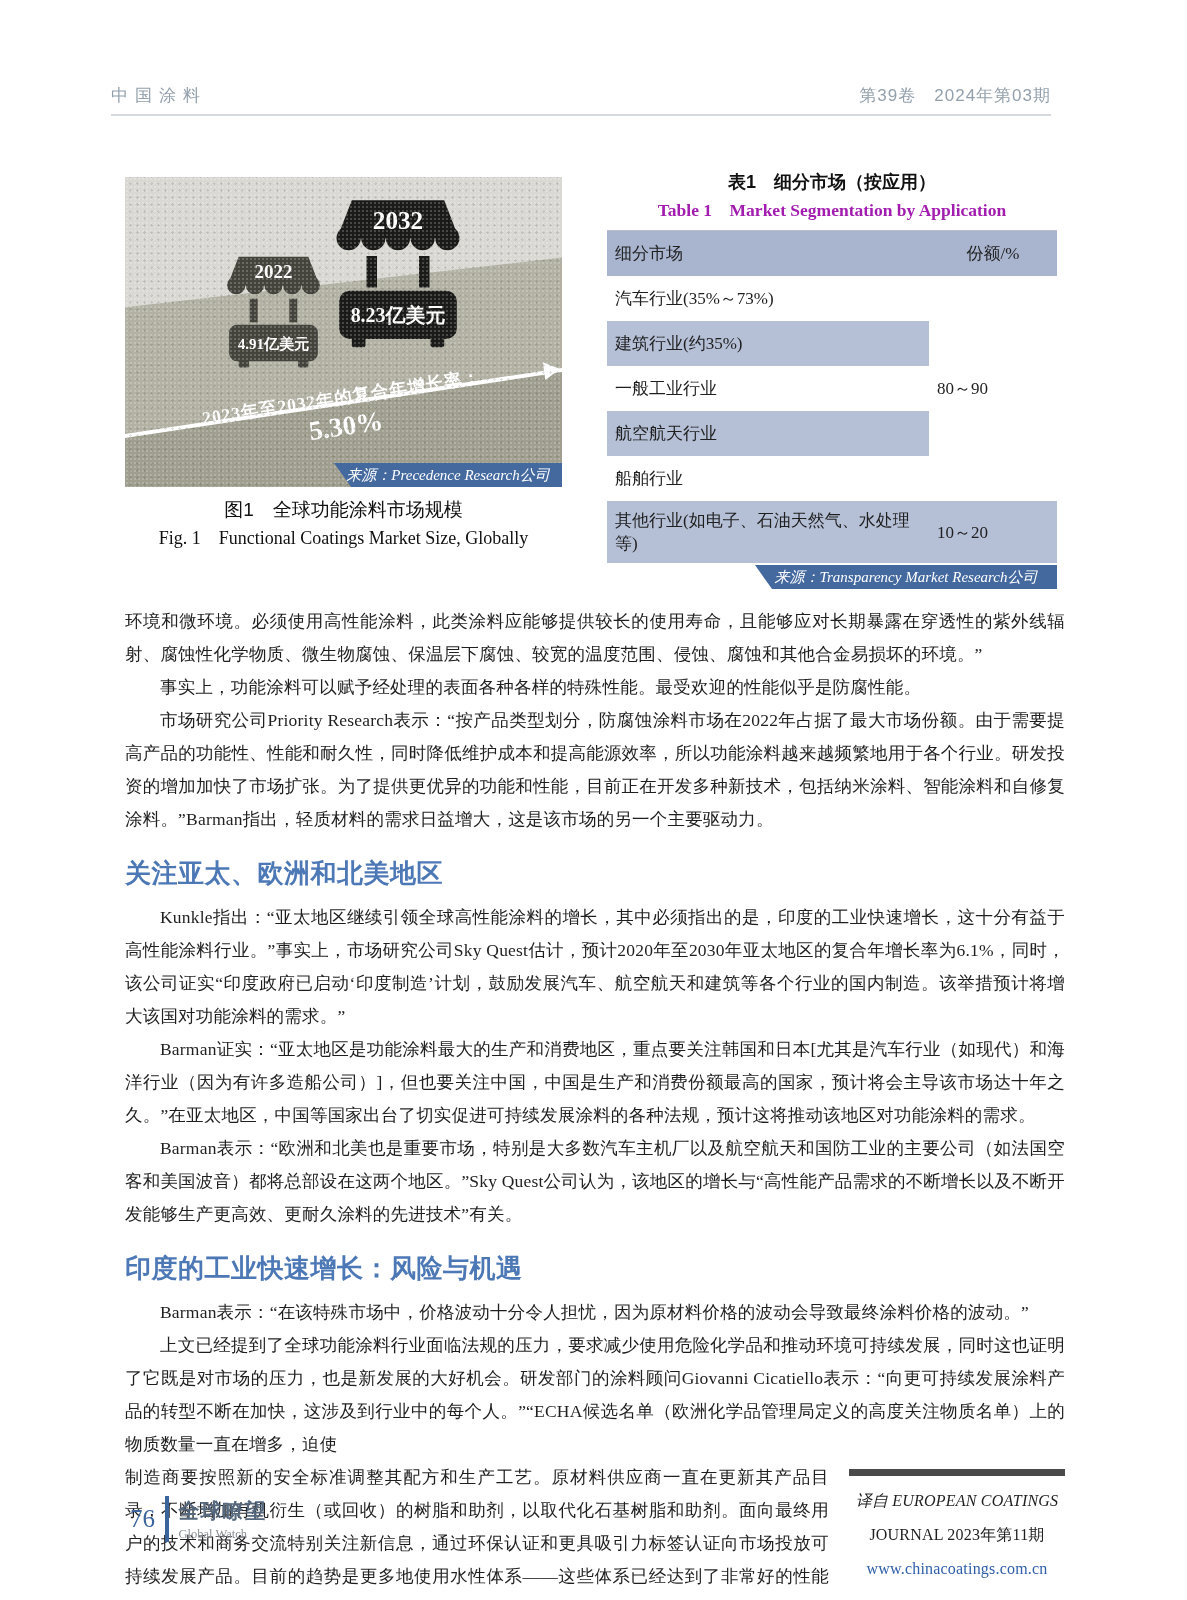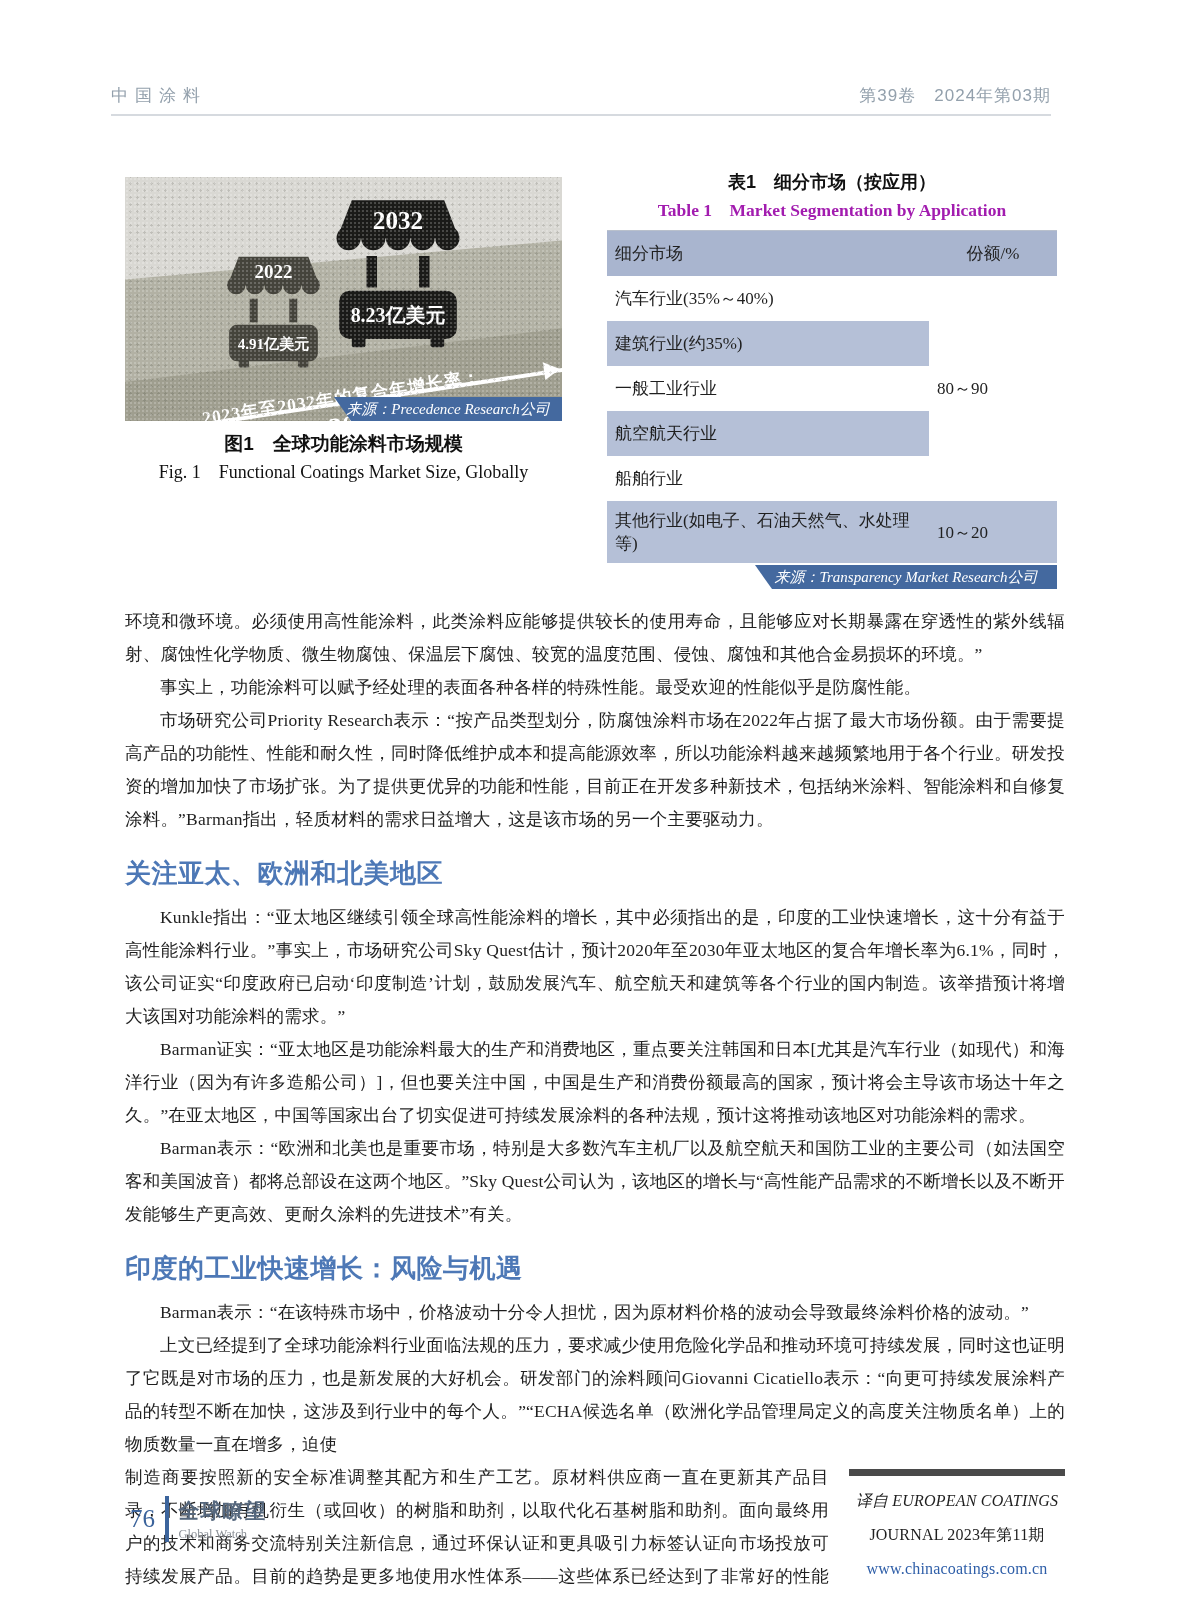--- a/index.html
+++ b/index.html
@@ -11,21 +11,21 @@
                border-bottom:2.5px solid #d6dadf;padding-bottom:7px;
                font-family:"Liberation Sans","DejaVu Sans",sans-serif;
                color:#93a0ac;font-size:17px;}
   .journal-name{letter-spacing:7px;}
   .issue-info{letter-spacing:1px;}
   
   .content{position:absolute;top:170px;left:125px;width:940px;}
   .top-region{display:flex;gap:45px;align-items:flex-start;}
   
   .fig-block{width:437px;flex:0 0 437px;margin-top:7px;}
-  .fig-canvas{position:relative;width:437px;height:244px;background:#d9d8d3;overflow:hidden;}
+  .fig-canvas{position:relative;width:437px;height:310px;background:#d9d8d3;overflow:hidden;}
   .fig-mid{position:absolute;inset:0;background:#b2b1a4;
            clip-path:polygon(0 42%,100% 26%,100% 100%,0 100%);}
   .fig-dark{position:absolute;inset:0;background:#9f9e8f;
            clip-path:polygon(0 84%,100% 62%,100% 100%,0 100%);}
   .fig-noise{position:absolute;inset:0;pointer-events:none;
       background-image:radial-gradient(rgba(255,255,255,.20) 1px,transparent 1.3px),
                        radial-gradient(rgba(55,55,45,.16) 1px,transparent 1.3px);
       background-size:4px 4px,7px 7px;background-position:0 0,2px 3px;}
   .growth-line{position:absolute;left:-6px;top:258px;width:452px;height:4px;background:#fff;
       transform:rotate(-8.6deg);transform-origin:left center;}
@@ -39,21 +39,21 @@
   .cagr{position:absolute;left:26px;top:208px;width:386px;text-align:center;color:#fff;
         transform:rotate(-8.6deg);font-weight:bold;}
   .cagr-label{font-size:17.5px;letter-spacing:1px;}
   .cagr-value{font-size:27px;margin-top:2px;}
   .src-bar{position:relative;background:#44699f;color:#fff;font-size:15px;height:24px;
         line-height:24px;text-align:center;font-style:italic;
         clip-path:polygon(0 0,100% 0,100% 100%,17px 100%);}
   .fig-src{position:absolute;right:0;bottom:0;width:228px;}
   .fig-src::before{content:"";position:absolute;left:-14px;top:0;width:0;height:0;
         border-top:24px solid #23406e;border-right:14px solid transparent;}
-  .fig-caption-cn{margin-top:10px;text-align:center;font-size:19px;font-weight:bold;
+  .fig-caption-cn{margin-top:10px;text-align:center;font-size:19px;font-weight:normal;
         font-family:"Liberation Sans","DejaVu Sans",sans-serif;color:#111;}
   .fig-caption-en{margin-top:3px;text-align:center;font-size:18px;font-weight:normal;color:#111;}
   
   .tbl-block{width:450px;flex:0 0 450px;}
   .tbl-title-cn{text-align:center;font-size:18px;font-weight:bold;
         font-family:"Liberation Sans","DejaVu Sans",sans-serif;color:#111;}
   .tbl-title-en{text-align:center;font-size:17.5px;font-weight:bold;margin-top:4px;color:#a21caf;}
   table.seg{border-collapse:collapse;width:100%;margin-top:8px;font-size:17px;
         border-top:1.5px solid #aab,}
   table.seg{border-top:1.5px solid #b9c0cc;}
@@ -162,21 +162,21 @@
         <div class="tbl-title-en">Table 1　Market Segmentation by Application</div>
         <table class="seg">
           <thead>
             <tr>
               <th>细分市场</th>
               <th class="share-h">份额/%</th>
             </tr>
           </thead>
           <tbody>
             <tr>
-              <td>汽车行业(35%～40%)</td>
+              <td>汽车行业(35%～73%)</td>
               <td class="share-cell" rowspan="5">80～90</td>
             </tr>
             <tr class="stripe">
               <td>建筑行业(约35%)</td>
             </tr>
             <tr>
               <td>一般工业行业</td>
             </tr>
             <tr class="stripe">
               <td>航空航天行业</td>

